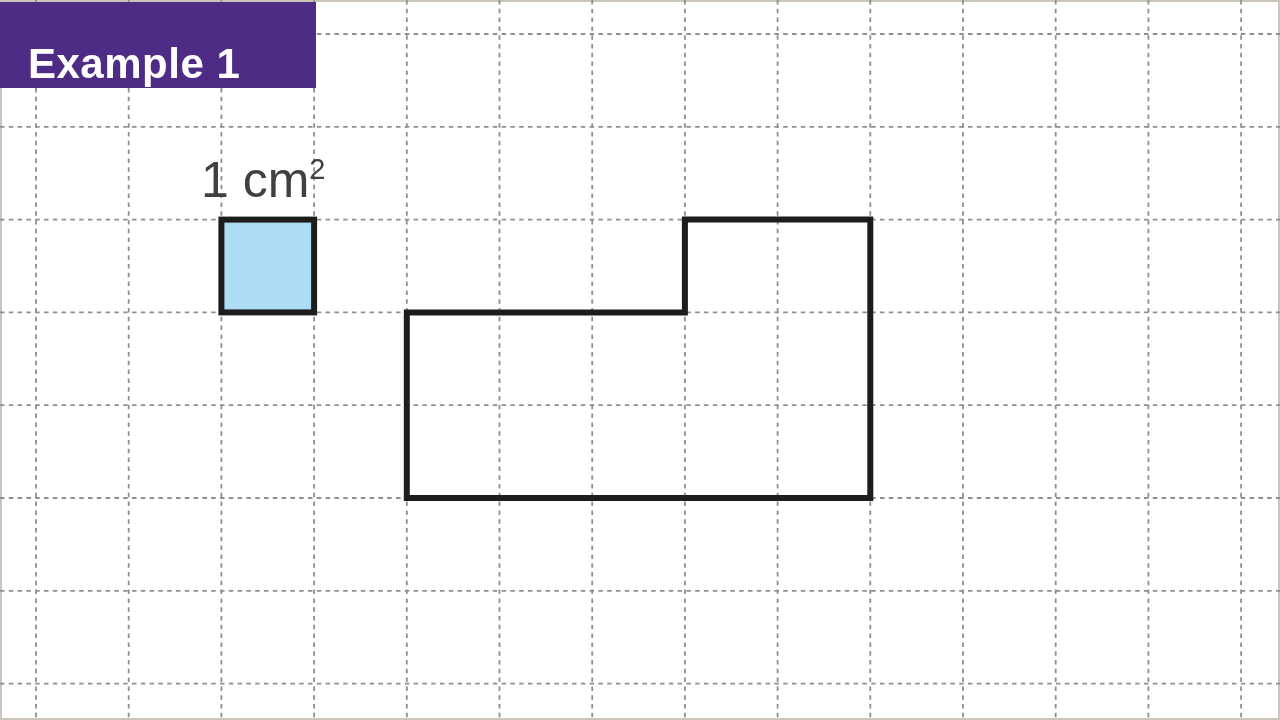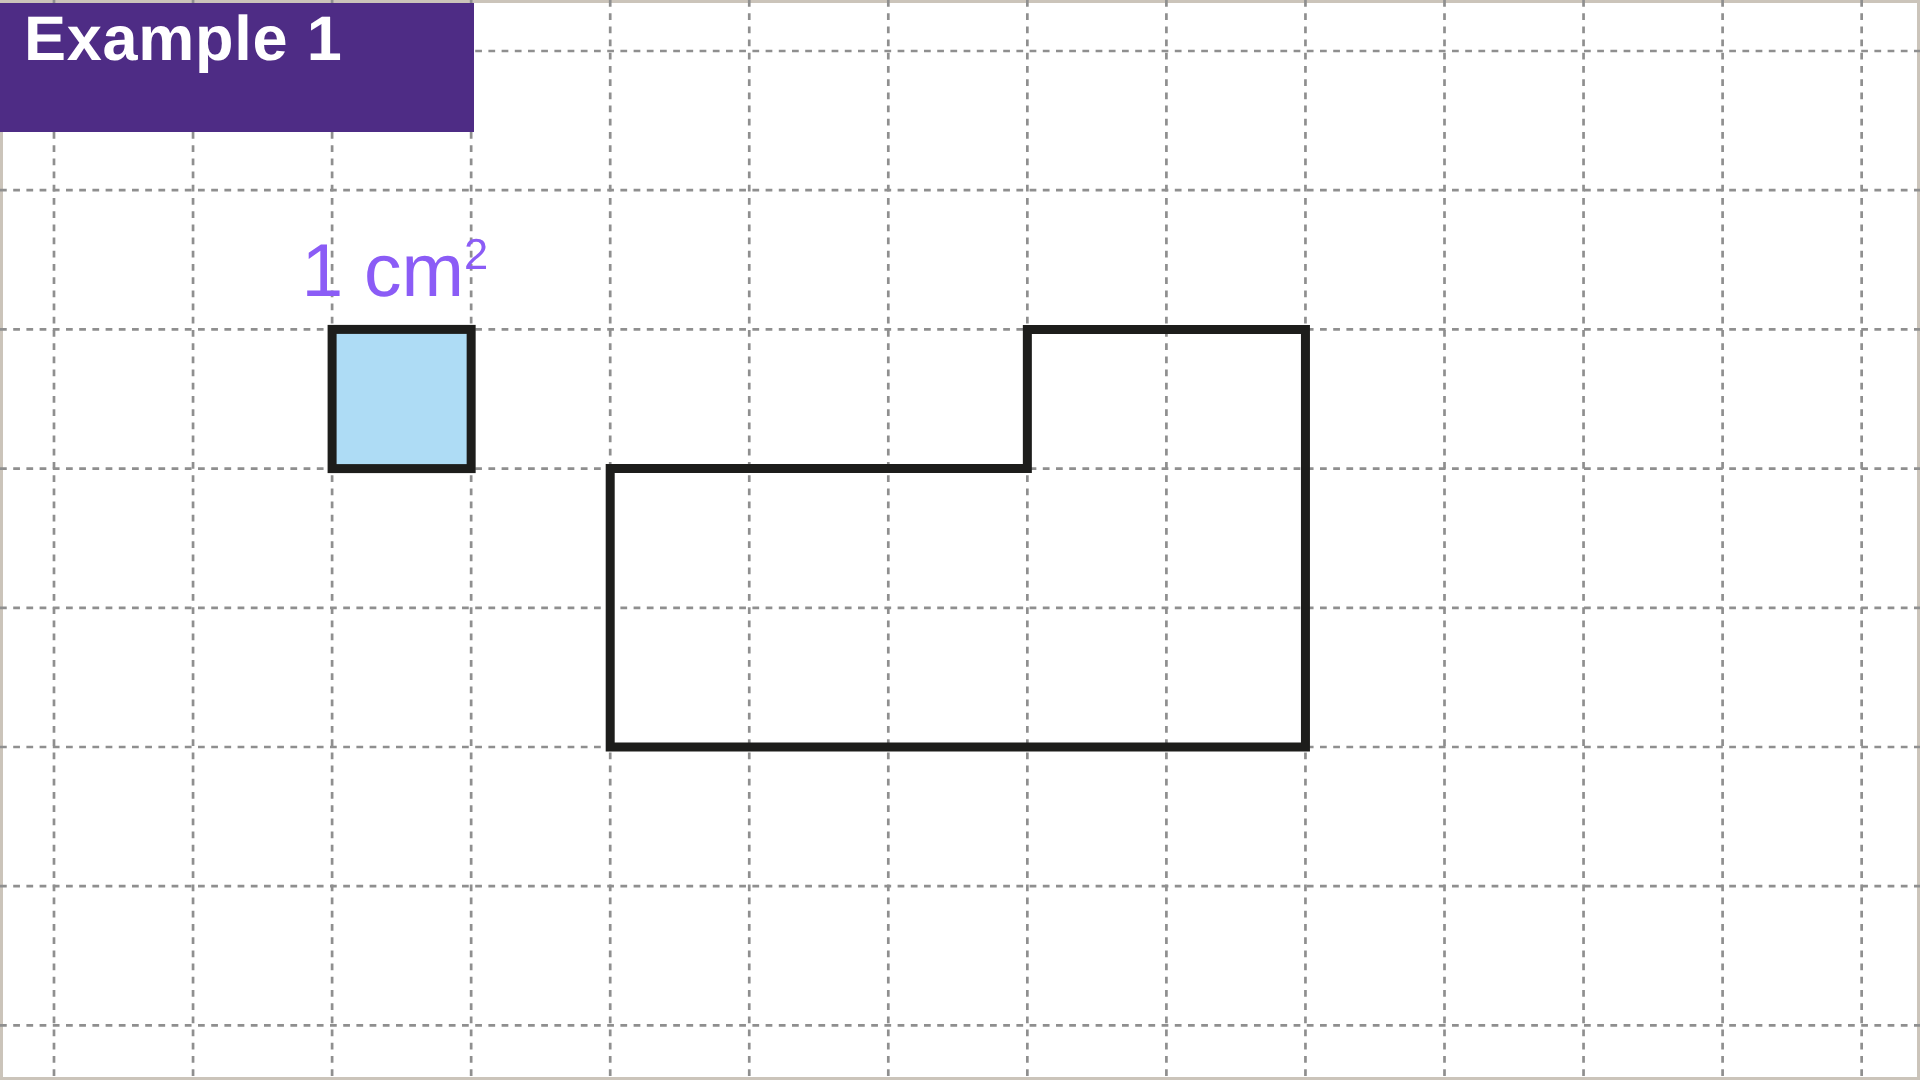--- a/index.html
+++ b/index.html
@@ -22,36 +22,36 @@
     top: 0;
     display: block;
   }
   .badge {
     position: absolute;
     left: 0;
     top: 2px;
     width: 316px;
     height: 86px;
     display: flex;
-    align-items: flex-start;
+    align-items: flex-end;
     box-sizing: border-box;
-    padding-left: 16px;
+    padding-left: 28px;
   }
   .badge-label {
     color: #ffffff;
     font-size: 42px;
     font-weight: bold;
     letter-spacing: 0.5px;
     white-space: nowrap;
   }
   .unit-label {
     position: absolute;
     left: 201px;
     top: 153px;
-    color: #8b5cf6;
+    color: #404040;
     font-size: 50px;
     line-height: 1.1;
     white-space: nowrap;
   }
   .unit-label sup {
     font-size: 0.58em;
     vertical-align: super;
     line-height: 0;
   }
 </style>

